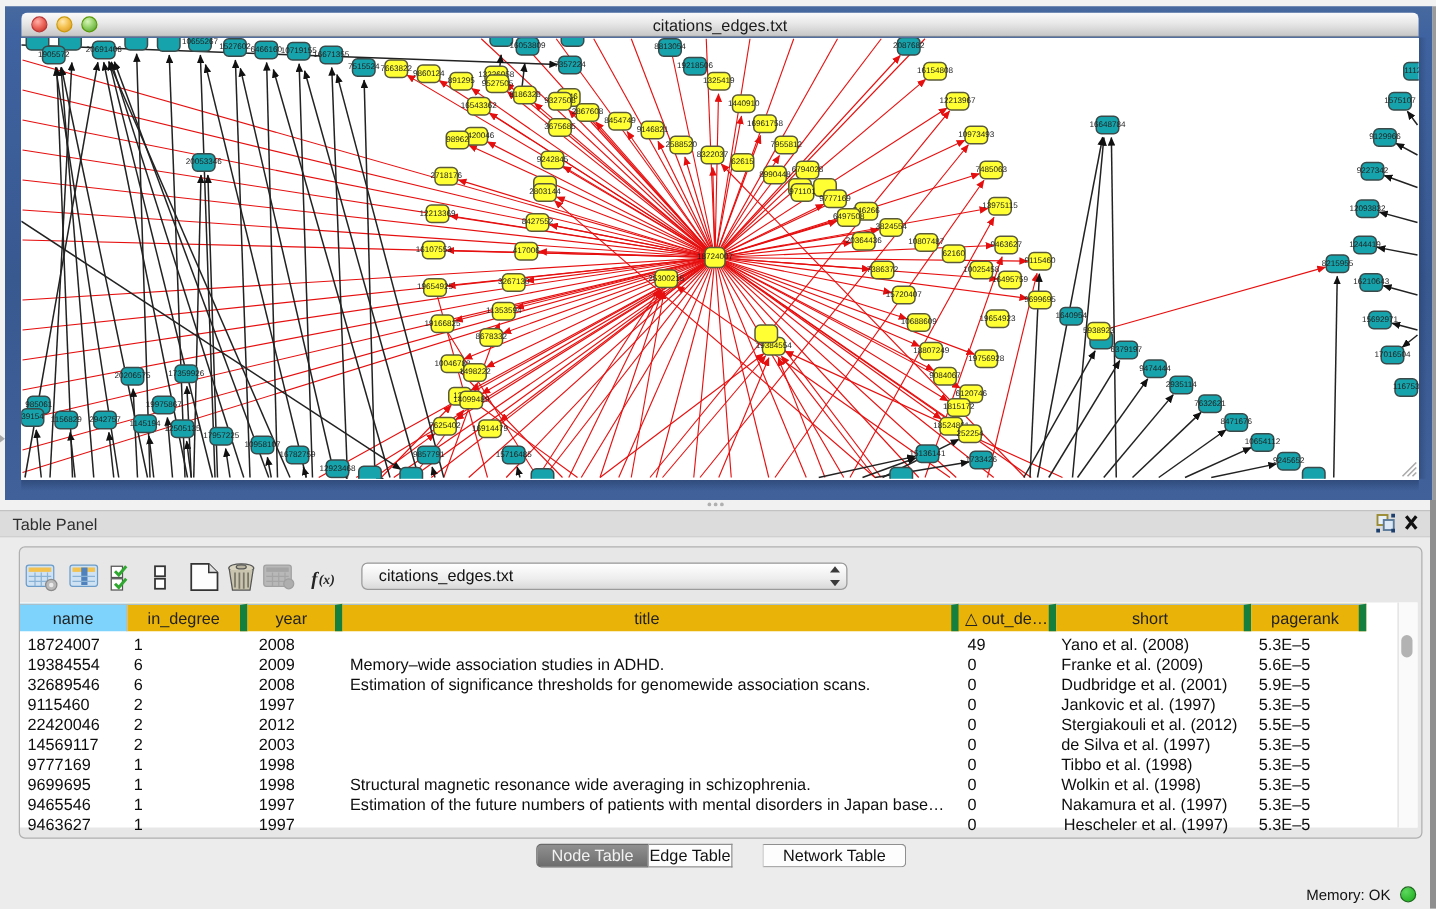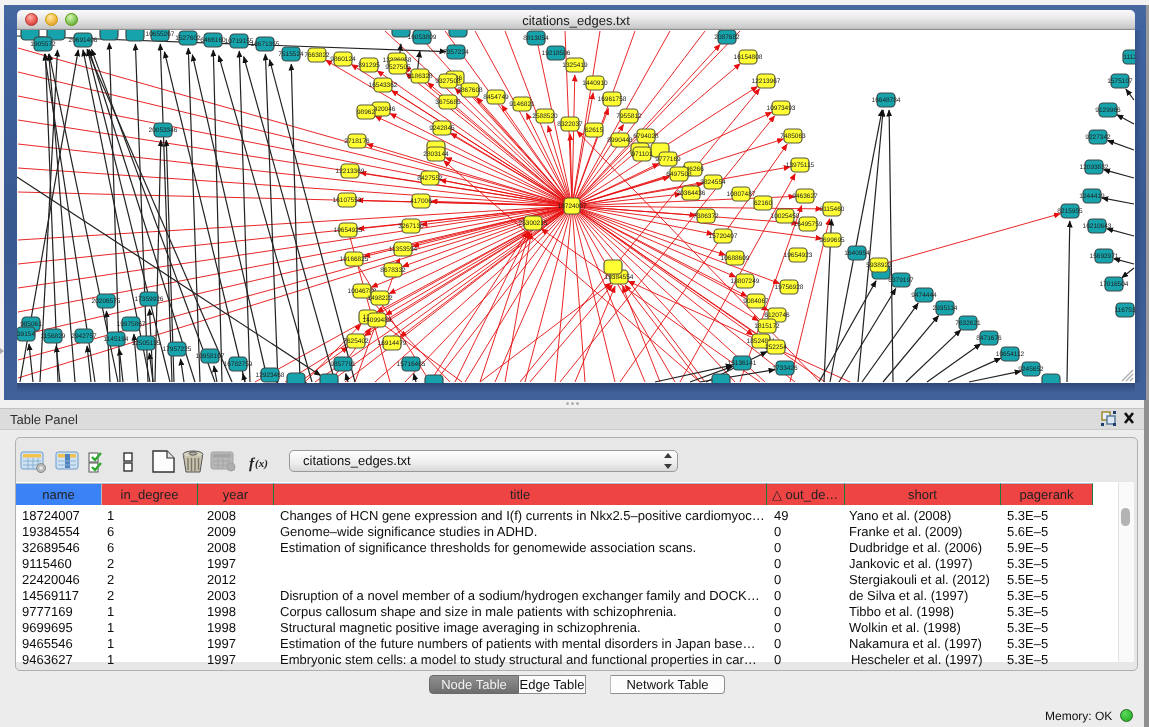--- a/index.html
+++ b/index.html
@@ -25,21 +25,21 @@
 #phead span { position:absolute; left:10px; top:3px; font-size:13px; color:#2e2e2e; }
 
 #panelbg { left:0; top:430px; width:1149px; height:297px; background:#ececec; }
 #rstrip { left:1144px; top:400px; width:5px; height:327px; background:#8f8f8f; }
 
 #container { left:15px; top:437px; width:1123px; height:234px; background:#e7e7e7;
   border:1px solid #b0b0b0; border-radius:5px; }
 
 
 #tablewhite { left:16px; top:482px; width:1118px; height:180px; background:#fff; }
-.hcell { top:483px; height:22px; background:#ef4444; border-right:1px solid #15803d; font-size:13px; color:#222; text-align:center; line-height:22px; border-top:1px solid #a8c0cc; }
+.hcell { top:483px; height:22px; background:#eab308; border-right:6px solid #15803d; font-size:13px; color:#222; text-align:center; line-height:22px; border-top:1px solid #a8c0cc; }
 .row { position:absolute; left:0; width:1118px; height:16px; font-size:13px; color:#0d0d0d; }
 .row span { position:absolute; top:0; white-space:nowrap; }
 #scroll { left:1118px; top:482px; width:16px; height:180px; background:#fafafa; border-left:1px solid #e0e0e0; }
 #thumb { left:1121px; top:508px; width:9px; height:18px; background:#b3b3b3; border-radius:5px; }
 
 
 .seg { top:675px; height:19px; font-size:13px; text-align:center; line-height:18px; border:1px solid #8f8f8f; background:#fdfdfd; color:#111; }
 #seg1 { left:429px; width:90px; border-radius:4px 0 0 4px; background:linear-gradient(180deg,#909090,#6d6d6d); color:#f2f2f2; border-color:#6a6a6a; }
 #seg2 { left:519px; width:67px; border-left:none; }
 #seg3 { left:610px; width:115px; border-left:1px solid #bbb; border-radius:0 4px 4px 0; }
@@ -631,52 +631,51 @@
 </svg>
 
 <div class="abs" style="left:289px;top:450px;width:389px;height:22px;border:1px solid #9a9a9a;border-radius:5px;background:linear-gradient(180deg,#ffffff,#ededed 60%,#d9d9d9);"></div>
 <div class="abs" style="left:303px;top:453px;font-size:13px;color:#111;">citations_edges.txt</div>
 <svg class="abs" style="left:660px;top:452px" width="16" height="18">
  <path d="M8,1 L12,6 L4,6 Z" fill="#3a3a3a"></path>
     <path d="M8,17 L12,12 L4,12 Z" fill="#3a3a3a"></path>
 </svg>
 
 <div class="abs" id="tablewhite"></div>
-<div class="abs hcell" style="left:16px;width:86px;background:#3b82f6;border-right:1px solid #b9b9b9;">name</div>
+<div class="abs hcell" style="left:16px;width:86px;background:#7dd3fc;border-right:1px solid #b9b9b9;">name</div>
 <div class="abs hcell" style="left:102px;width:96px;">in_degree</div>
 <div class="abs hcell" style="left:198px;width:76px;">year</div>
 <div class="abs hcell" style="left:274px;width:493px;">title</div>
 <div class="abs hcell" style="left:767px;width:78px;text-align:left;padding-left:5px;">△ out_de…</div>
 <div class="abs hcell" style="left:845px;width:156px;">short</div>
 <div class="abs hcell" style="left:1001px;width:92px;text-align:center;">pagerank</div>
 <div class="row" style="top:508px">
 <span style="left:22px">18724007</span>
     <span style="left:107px">1</span>
     <span style="left:207px">2008</span>
-    <span style="left:280px">Changes of HCN gene expression and I(f) currents in Nkx2.5–positive cardiomyoc…</span>
     <span style="left:774px">49</span>
     <span style="left:849px">Yano et al. (2008)</span>
     <span style="left:1007px">5.3E–5</span>
   </div>
 <div class="row" style="top:524px">
 <span style="left:22px">19384554</span>
     <span style="left:107px">6</span>
     <span style="left:207px">2009</span>
-    <span style="left:280px">Genome–wide significance studies in ADHD.</span>
+    <span style="left:280px">Memory–wide association studies in ADHD.</span>
     <span style="left:774px">0</span>
     <span style="left:849px">Franke et al. (2009)</span>
     <span style="left:1007px">5.6E–5</span>
   </div>
 <div class="row" style="top:540px">
 <span style="left:22px">32689546</span>
     <span style="left:107px">6</span>
     <span style="left:207px">2008</span>
     <span style="left:280px">Estimation of significance thresholds for genomewide association scans.</span>
     <span style="left:774px">0</span>
-    <span style="left:849px">Dudbridge et al. (2006)</span>
+    <span style="left:849px">Dudbridge et al. (2001)</span>
     <span style="left:1007px">5.9E–5</span>
   </div>
 <div class="row" style="top:556px">
 <span style="left:22px">9115460</span>
     <span style="left:107px">2</span>
     <span style="left:207px">1997</span>
     <span style="left:774px">0</span>
     <span style="left:849px">Jankovic et al. (1997)</span>
     <span style="left:1007px">5.3E–5</span>
   </div>
@@ -685,57 +684,54 @@
     <span style="left:107px">2</span>
     <span style="left:207px">2012</span>
     <span style="left:774px">0</span>
     <span style="left:849px">Stergiakouli et al. (2012)</span>
     <span style="left:1007px">5.5E–5</span>
   </div>
 <div class="row" style="top:588px">
 <span style="left:22px">14569117</span>
     <span style="left:107px">2</span>
     <span style="left:207px">2003</span>
-    <span style="left:280px">Disruption of a novel member of a sodium/hydrogen exchanger family and DOCK…</span>
     <span style="left:774px">0</span>
     <span style="left:849px">de Silva et al. (1997)</span>
     <span style="left:1007px">5.3E–5</span>
   </div>
 <div class="row" style="top:604px">
 <span style="left:22px">9777169</span>
     <span style="left:107px">1</span>
     <span style="left:207px">1998</span>
-    <span style="left:280px">Corpus callosum shape and size in male patients with schizophrenia.</span>
     <span style="left:774px">0</span>
     <span style="left:849px">Tibbo et al. (1998)</span>
     <span style="left:1007px">5.3E–5</span>
   </div>
 <div class="row" style="top:620px">
 <span style="left:22px">9699695</span>
     <span style="left:107px">1</span>
     <span style="left:207px">1998</span>
-    <span style="left:280px">Structural magnetic positive image averaging in schizophrenia.</span>
+    <span style="left:280px">Structural magnetic resonance wide averaging in schizophrenia.</span>
     <span style="left:774px">0</span>
     <span style="left:849px">Wolkin et al. (1998)</span>
     <span style="left:1007px">5.3E–5</span>
   </div>
 <div class="row" style="top:636px">
 <span style="left:22px">9465546</span>
     <span style="left:107px">1</span>
     <span style="left:207px">1997</span>
     <span style="left:280px">Estimation of the future numbers of patients with mental disorders in Japan base…</span>
     <span style="left:774px">0</span>
     <span style="left:849px">Nakamura et al. (1997)</span>
     <span style="left:1007px">5.3E–5</span>
   </div>
 <div class="row" style="top:652px">
 <span style="left:22px">9463627</span>
     <span style="left:107px">1</span>
     <span style="left:207px">1997</span>
-    <span style="left:280px">Embryonic stem cells: a model to study structural and functional properties in car…</span>
     <span style="left:774px">0</span>
     <span style="left:851px">Hescheler et al. (1997)</span>
     <span style="left:1007px">5.3E–5</span>
   </div>
 <div class="abs" id="scroll"></div>
 <div class="abs" id="thumb"></div>
 
 <div class="abs seg" id="seg1">Node Table</div>
 <div class="abs seg" id="seg2">Edge Table</div>
 <div class="abs seg" id="seg3">Network Table</div>

